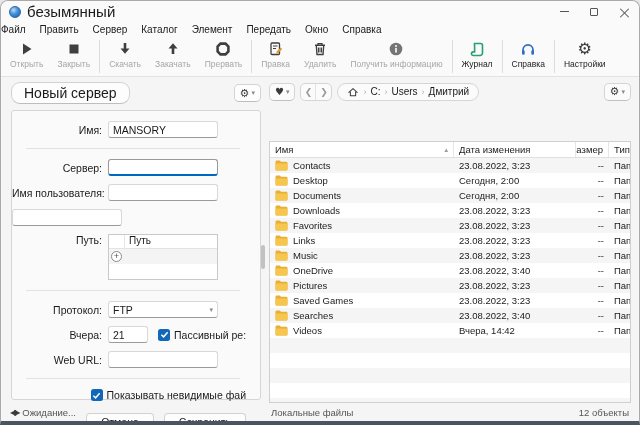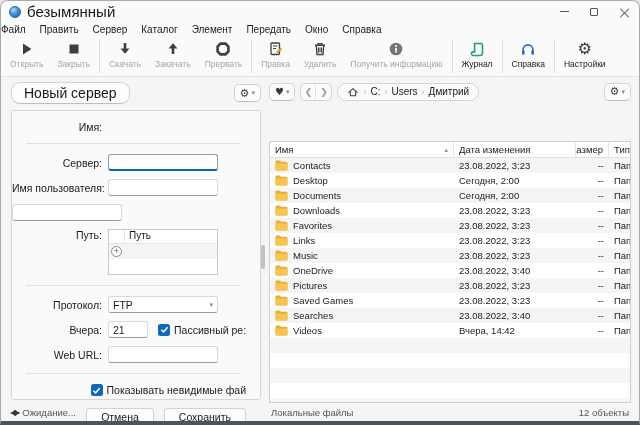--- a/index.html
+++ b/index.html
@@ -258,20 +258,21 @@
         <button class="pill-btn">Новый сервер</button>
         <span class="mini-btn">
           <span class="mini-gear">⚙</span>
           <span class="chev-down">▾</span>
         </span>
       </div>
 
       <div class="form-panel">
         <div class="frow">
           <span class="flabel">Имя:</span>
+          <input class="tinput" value="MANSORY" style="">
         </div>
         <div class="fsep"></div>
         <div class="frow">
           <span class="flabel">Сервер:</span>
           <input class="tinput focused" value="" style="">
         </div>
         <div class="frow">
           <span class="flabel">Имя пользователя:</span>
           <input class="tinput" value="" style="">
         </div>

